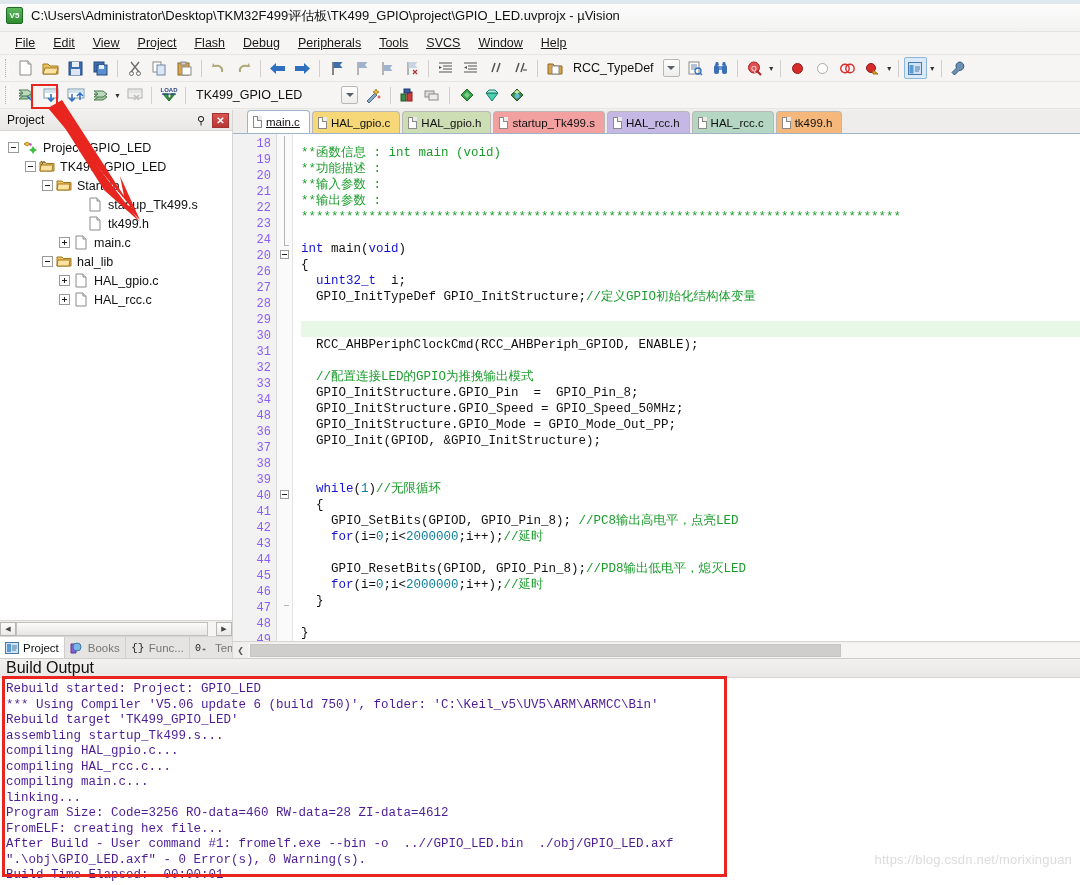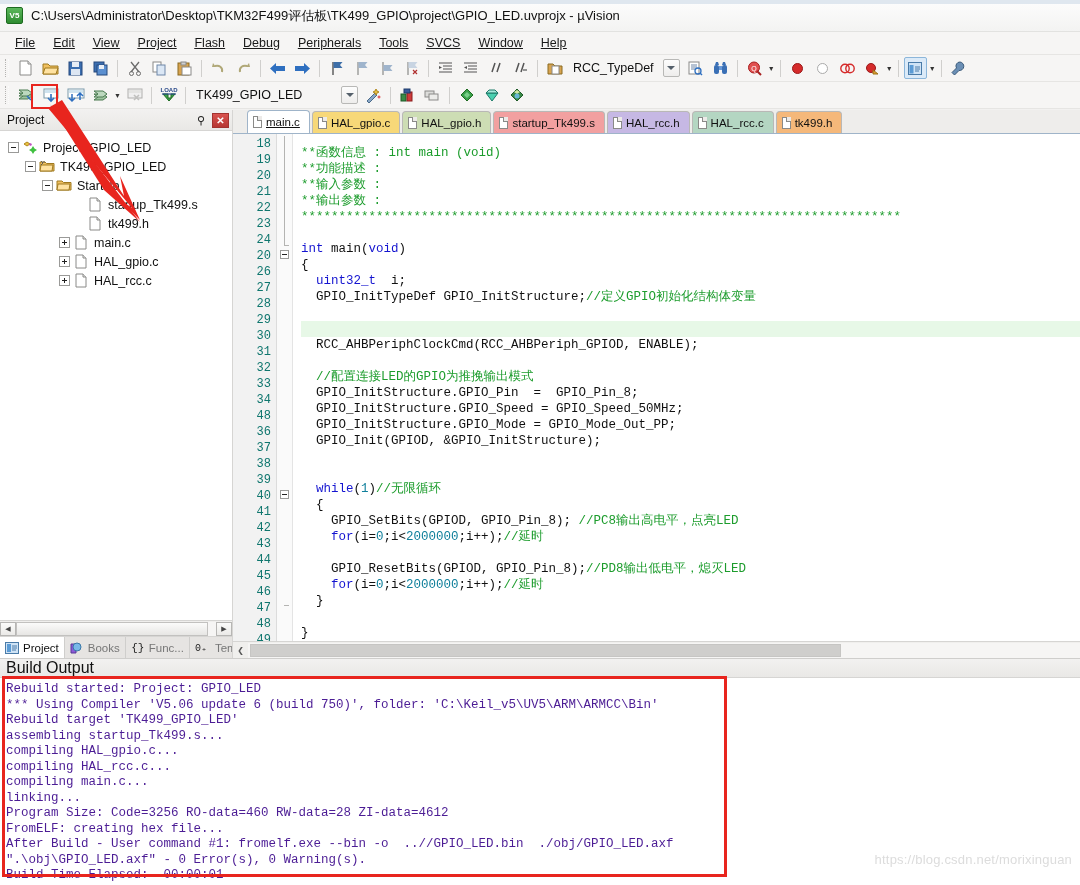--- a/index.html
+++ b/index.html
@@ -292,21 +292,21 @@
     font-family: "Liberation Mono", "DejaVu Sans Mono", monospace;
   }
   .gutter {
     width: 44px;
     background: #f2f2f2;
     border-right: 1px solid #dcdcdc;
     text-align: right;
     padding: 2px 5px 0 0;
     flex: 0 0 auto;
     font-size: 12px;
-    color: #0f766e;
+    color: #8b5cf6;
     line-height: 16px;
     user-select: none;
   }
   .foldcol {
     width: 16px;
     background: #fafafa;
     border-right: 1px solid #e4e4e4;
     flex: 0 0 auto;
     position: relative;
     padding-top: 2px;
@@ -831,20 +831,30 @@
           <div class="expander plus"></div>
           <span class="ico">
             <svg width="17" height="15" viewBox="0 0 17 15">
                 <path d="M3 1h7l3 3v10H3z" fill="#fff" stroke="#8a8a88"></path>
                 <path d="M10 1v3h3" fill="#e4e4e2" stroke="#8a8a88"></path>
               </svg>
           </span>
           <span>main.c</span>
         </div>
 
+        <div class="tnode" style="padding-left:42px">
+          <div class="expander"></div>
+          <span class="ico">
+            <svg width="17" height="15" viewBox="0 0 17 15">
+                <path d="M1 3h5l1.5 1.5H15V12H1z" fill="#f0c060" stroke="#a07a20"></path>
+                <path d="M2 6h12l-1 6H1z" fill="#ffe2a0" stroke="#a07a20"></path>
+              </svg>
+          </span>
+          <span>hal_lib</span>
+        </div>
 
         <div class="tnode" style="padding-left:59px">
           <div class="expander plus"></div>
           <span class="ico">
             <svg width="17" height="15" viewBox="0 0 17 15">
                 <path d="M3 1h7l3 3v10H3z" fill="#fff" stroke="#8a8a88"></path>
                 <path d="M10 1v3h3" fill="#e4e4e2" stroke="#8a8a88"></path>
               </svg>
           </span>
           <span>HAL_gpio.c</span>

